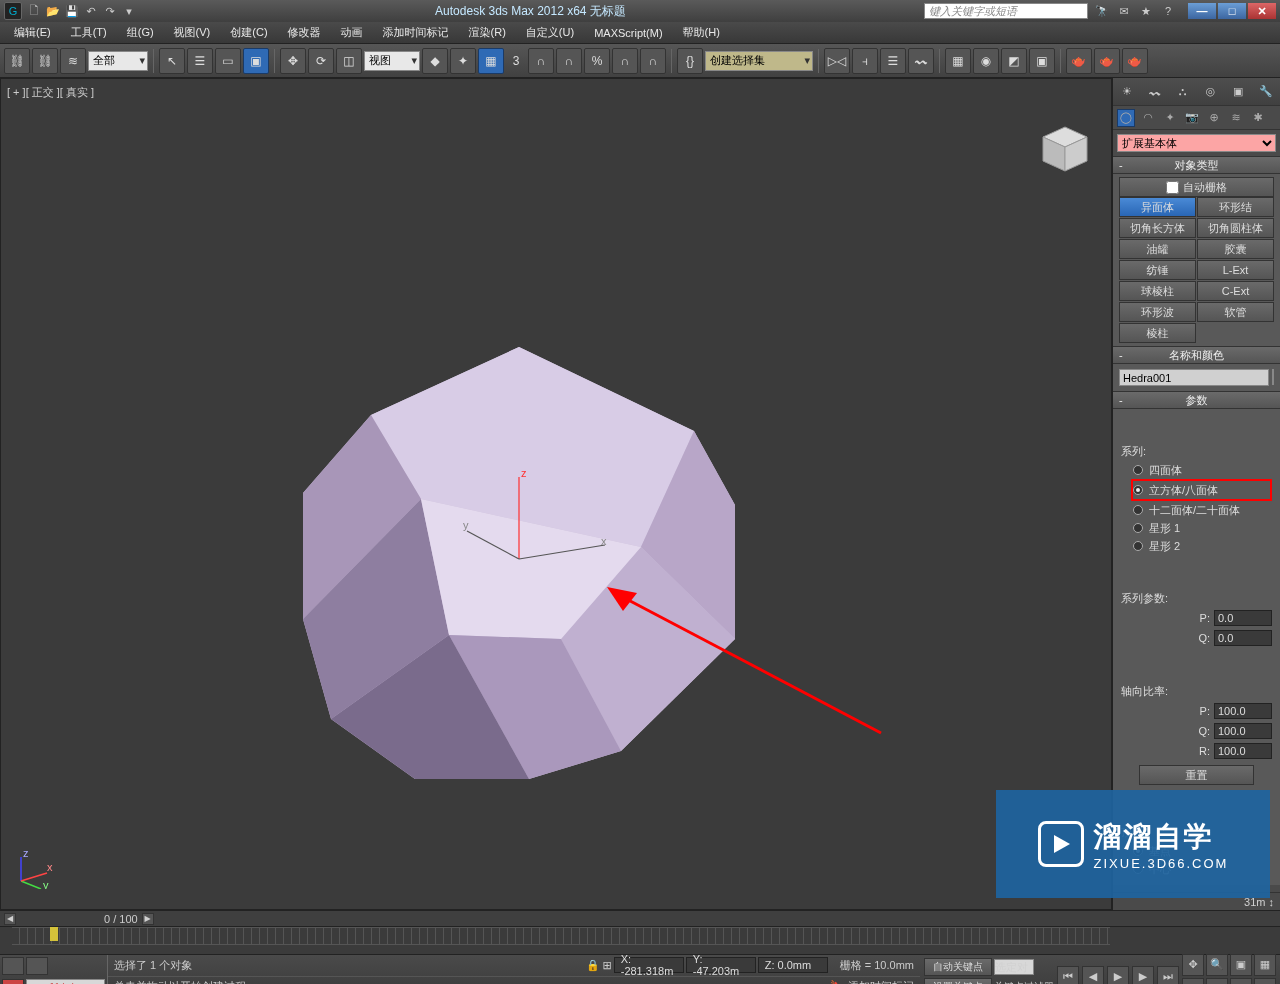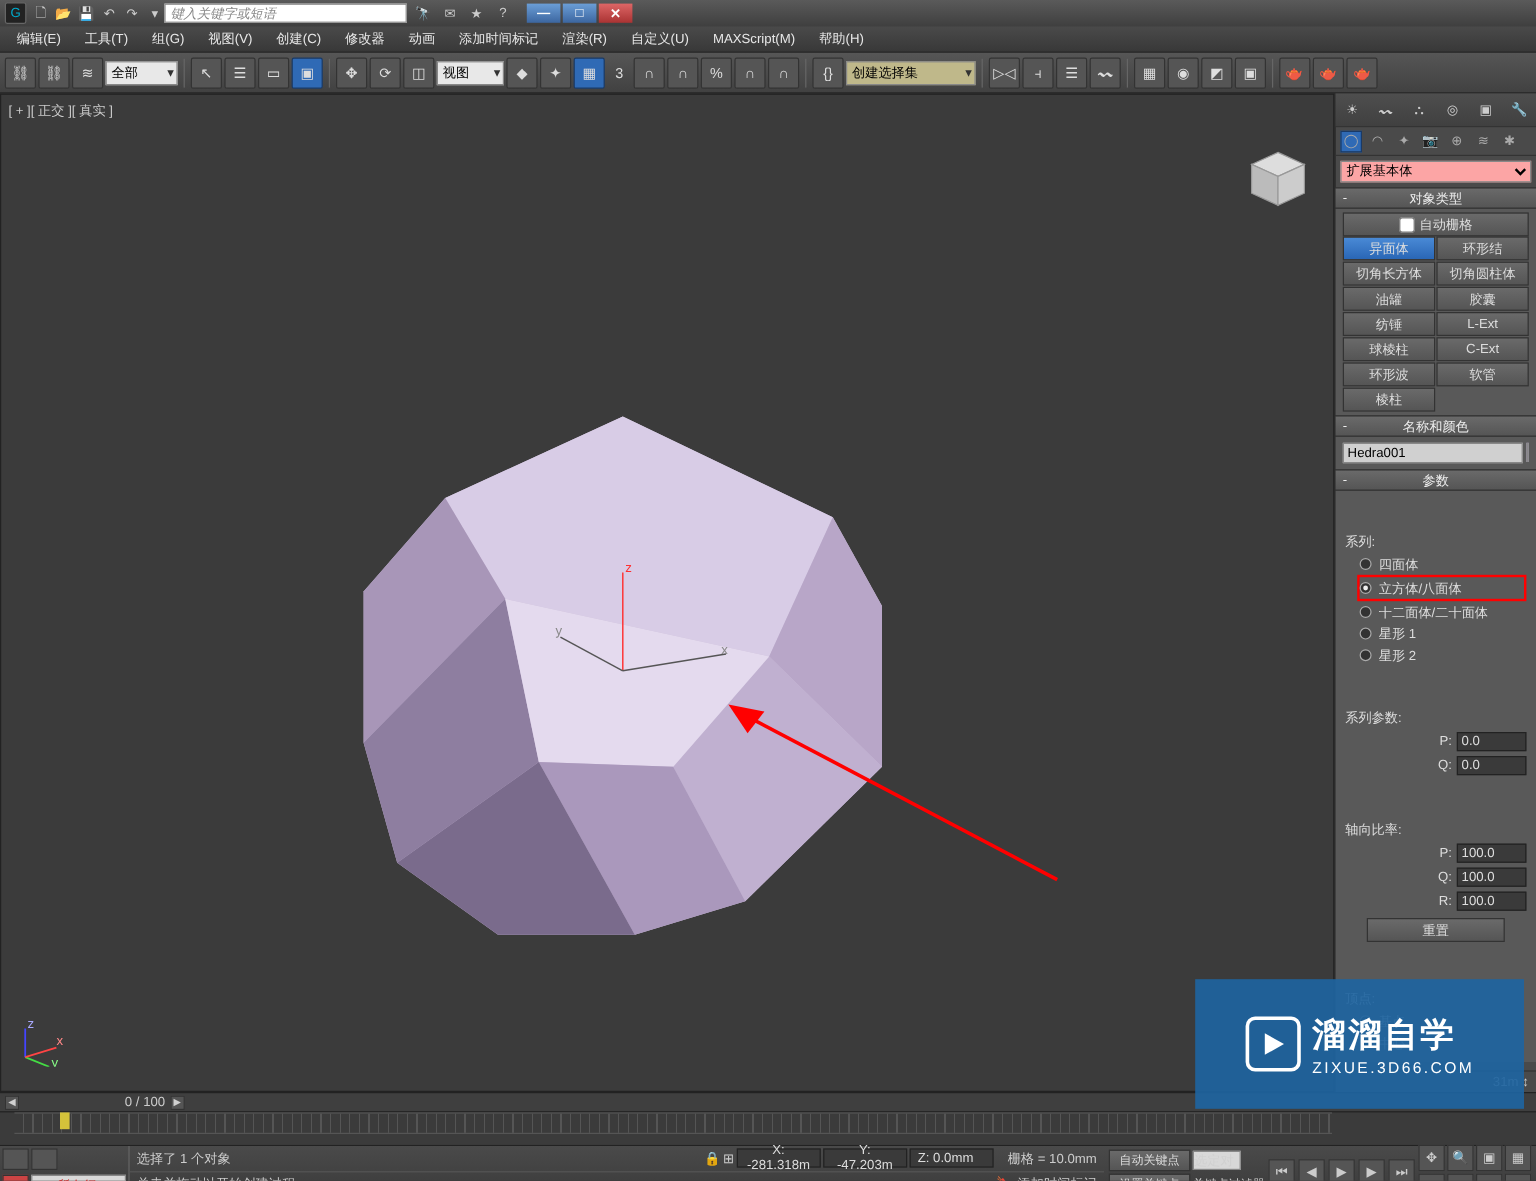--- a/index.html
+++ b/index.html
@@ -2,21 +2,21 @@
 <html><head>
 <meta charset="utf-8">
 <style>
 * { margin: 0; padding: 0; box-sizing: border-box; font-family: "Microsoft YaHei", Tahoma, sans-serif; font-size: 11px; user-select: none; }
 html, body { width: 1280px; height: 984px; background: #3b3b3b; color: #d0d0d0; overflow: hidden; }
 .titlebar { height: 22px; background: linear-gradient(#5a5a5a,#3f3f3f); display:flex; align-items:center; padding:0 4px; }
 .titlebar .logo { width:18px;height:18px;background:#222;border-radius:2px;display:flex;align-items:center;justify-content:center;color:#0ac;border:1px solid #666;}
 .titlebar .qat { display:flex; gap:3px; margin-left:4px;}
 .titlebar .qat div { width:16px;height:16px;display:flex;align-items:center;justify-content:center;color:#ccc;}
 .titlebar .title { flex:1; text-align:center; color:#c5e8ff; font-size:12px;}
-.titlebar .search { width:202px;height:16px;background:#fff;border:1px solid #888;display:flex;align-items:center;padding:0 4px;color:#888;font-style:italic;}
+.titlebar .search { width:164px;height:16px;background:#fff;border:1px solid #888;display:flex;align-items:center;padding:0 4px;color:#888;font-style:italic;}
 .titlebar .util { display:flex;gap:6px;margin:0 6px;}
 .titlebar .util div { width:16px;height:16px;display:flex;align-items:center;justify-content:center;color:#ccc;}
 .titlebar .winbtns { display:flex; margin-left:4px;}
 .titlebar .winbtns div { width:28px;height:16px;background:linear-gradient(#6b9ed6,#3c66a0);margin-left:2px;display:flex;align-items:center;justify-content:center;color:#fff;font-weight:bold;}
 .titlebar .winbtns div.close{background:linear-gradient(#d66,#a33);}
 .menubar { height:22px;background:linear-gradient(#4a4a4a,#383838);display:flex;align-items:center;padding:0 4px;color:#e8e8e8;border-bottom:1px solid #222;}
 .menubar .mitem { padding:0 10px;height:100%;display:flex;align-items:center;}
 .toolbar { height:34px;background:linear-gradient(#565656,#414141);display:flex;align-items:center;padding:0 4px;gap:2px;border-bottom:1px solid #222;}
 .toolbar .tbtn{width:26px;height:26px;background:#555;border:1px solid #333;border-radius:2px;display:flex;align-items:center;justify-content:center;color:#ddd;font-size:12px;}
 .toolbar .tbtn.active{background:#2f6ab5;border-color:#1a3a66;}
@@ -64,27 +64,27 @@
 .timeline .ticks{position:absolute;top:0;left:12px;right:170px;height:18px;background:repeating-linear-gradient(to right,#3b3b3b,#3b3b3b 7px,#555 7px,#555 8px);border-top:1px solid #555;border-bottom:1px solid #555;}
 .timeline .marker{position:absolute;left:50px;top:0;width:8px;height:14px;background:#d4c23a;}
 .status{height:44px;background:linear-gradient(#4a4a4a,#3a3a3a);border-top:1px solid #222;display:flex;align-items:stretch;}
 .status .left{display:flex;flex-direction:column;width:108px;border-right:1px solid #666;}
 .status .left .row1{display:flex;gap:2px;padding:2px;}
 .status .left .tbtn{width:22px;height:18px;background:#555;border:1px solid #333;}
 .status .left .lbl{flex:1;background:#d8d8d8;color:#c00;display:flex;align-items:center;justify-content:center;border:1px solid #888;height:18px;font-size:11px;}
 .status .mid{flex:1;display:flex;flex-direction:column;}
 .status .mid .line{flex:1;display:flex;align-items:center;padding:0 6px;color:#ccc;border-bottom:1px solid #555;}
 .status .coords{display:flex;align-items:center;gap:2px;margin-left:auto;}
-.status .coords .fld{width:70px;height:16px;background:#3a3a3a;border:1px solid #222;color:#ddd;padding:0 6px;display:flex;align-items:center;text-align:center;}
+.status .coords .fld{width:70px;height:16px;background:#3a3a3a;border:1px solid #222;color:#ddd;padding:0 6px;display:flex;align-items:center;}
 .status .grid{margin-left:10px;color:#ccc;}
 .status .right2{display:flex;align-items:center;gap:3px;padding:0 4px;}
 .status .rbtn{width:22px;height:22px;background:#555;border:1px solid #333;display:flex;align-items:center;justify-content:center;color:#ccc;}
 .status .keybtn{width:68px;height:18px;background:linear-gradient(#6a6a6a,#555);border:1px solid #333;display:flex;align-items:center;justify-content:center;color:#ddd;font-size:10px;}
 .status .combo2{width:40px;height:16px;background:#d8d8d8;border:1px solid #888;}
-.watermark{position:absolute;right:10px;bottom:60px;width:274px;height:108px;background:rgba(30,100,160,0.92);display:flex;align-items:center;justify-content:center;gap:10px;color:#fff;}
+.watermark{position:absolute;right:10px;bottom:86px;width:274px;height:108px;background:rgba(30,100,160,0.92);display:flex;align-items:center;justify-content:center;gap:10px;color:#fff;}
 .watermark .play{width:46px;height:46px;border:3px solid #fff;border-radius:8px;display:flex;align-items:center;justify-content:center;}
 .watermark .txt{display:flex;flex-direction:column;}
 .watermark .txt .c{font-size:28px;font-weight:bold;letter-spacing:2px;}
 .watermark .txt .u{font-size:13px;letter-spacing:2px;}
 .cube{position:absolute;top:42px;right:16px;width:60px;height:60px;}
 .axis{position:absolute;bottom:20px;left:12px;width:40px;height:40px;}
 .arrow-annot{position:absolute;pointer-events:none;}
 </style>
 </head>
 <body>
@@ -92,20 +92,21 @@
 <div class="titlebar">
   <div class="logo">G</div>
   <div class="qat">
     <div>🗋</div>
     <div>📂</div>
     <div>💾</div>
     <div>↶</div>
     <div>↷</div>
     <div>▾</div>
   </div>
+  <div class="title">Autodesk 3ds Max 2012 x64   无标题</div>
   <div class="search">键入关键字或短语</div>
   <div class="util">
     <div>🔭</div>
     <div>✉</div>
     <div>★</div>
     <div>?</div>
   </div>
   <div class="winbtns">
     <div>—</div>
     <div>□</div>

